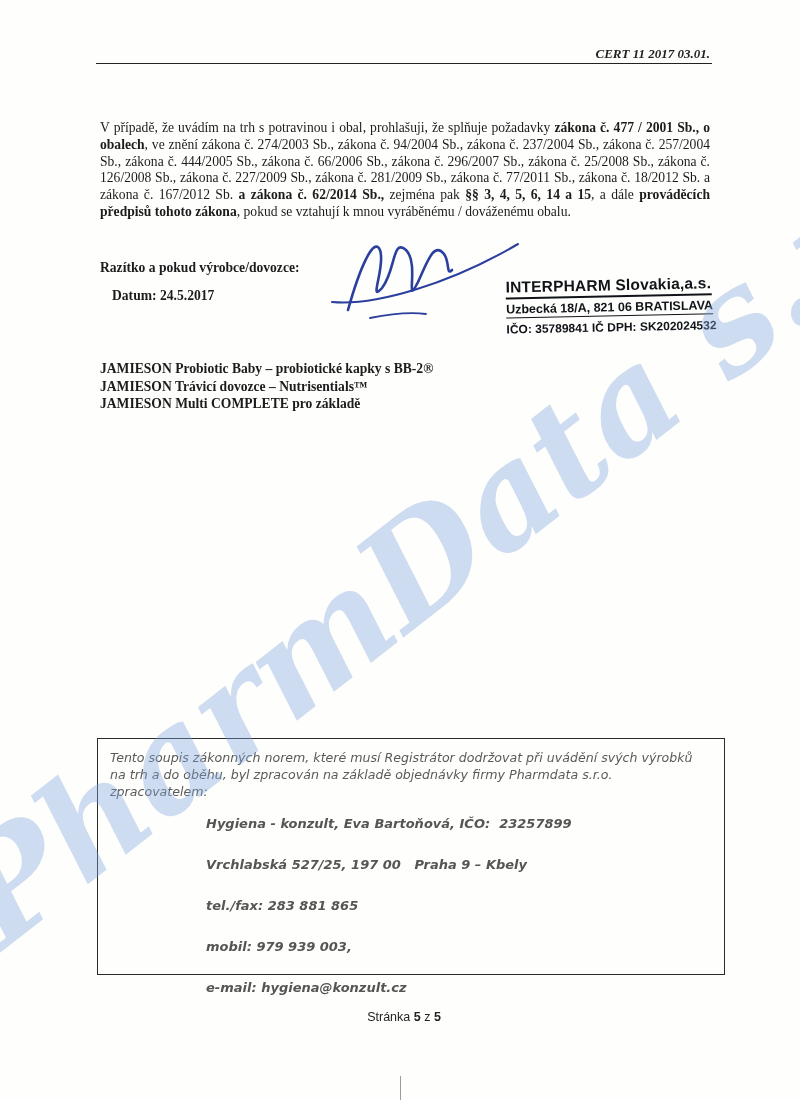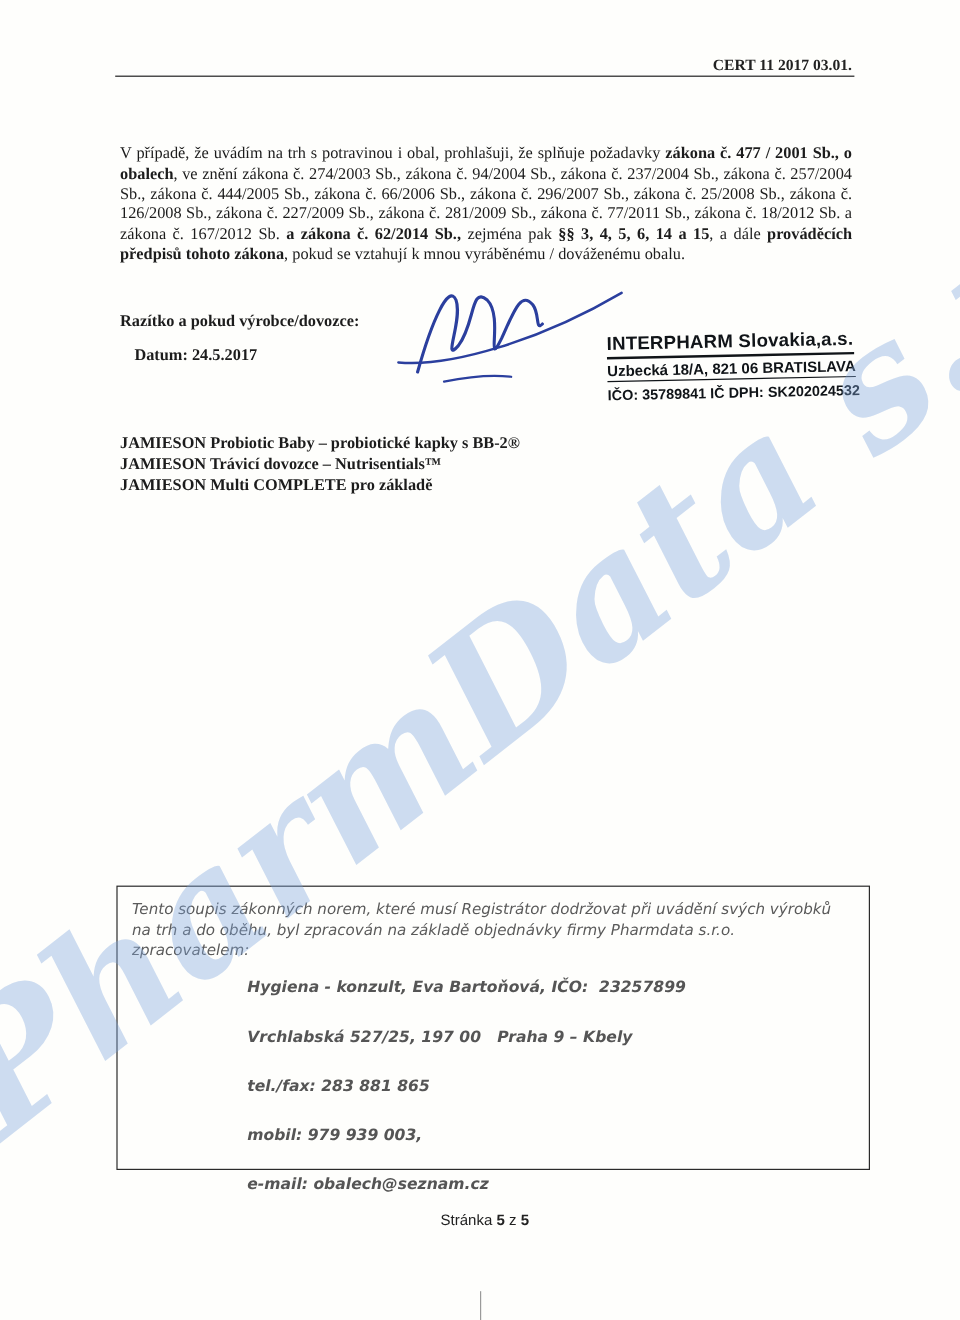--- a/index.html
+++ b/index.html
@@ -9,21 +9,21 @@
     margin: 0 auto;
     background: #fefefc;
     overflow: hidden;
     font-family: "Liberation Serif", serif;
     color: #1c1c1c;
   }
 
   
   .doc-code {
     position: absolute; top: 46px; right: 90px;
-    font-size: 13px; font-weight: bold;
+    font-size: 13px; font-style: italic; font-weight: bold;
     color: #222;
   }
   .header-rule {
     position: absolute; top: 63px; left: 96px; width: 616px;
     border-top: 1.6px solid #222;
   }
 
   
   .declaration {
     position: absolute; top: 120px; left: 100px; width: 610px;
@@ -157,20 +157,20 @@
 
   <div class="watermark">PharmData s.r.o.</div>
 
   <div class="info-box">
     <div class="info-intro">Tento soupis zákonných norem, které musí Registrátor dodržovat při uvádění svých výrobků na trh a do oběhu, byl zpracován na základě objednávky firmy Pharmdata s.r.o. zpracovatelem:</div>
     <div class="contacts">
         <div class="contact-line">Hygiena - konzult, Eva Bartoňová, IČO:  23257899</div>
         <div class="contact-line">Vrchlabská 527/25, 197 00   Praha 9 – Kbely</div>
         <div class="contact-line">tel./fax: 283 881 865</div>
         <div class="contact-line">mobil: 979 939 003,</div>
-        <div class="contact-line">e-mail: obalech@seznam.cz</div>
+        <div class="contact-line">e-mail: hygiena@konzult.cz</div>
       </div>
   </div>
 
   <div class="footer"><span>Stránka </span><span style="font-weight: bold;">5</span><span> z </span><span style="font-weight: bold;">5</span></div>
   <div class="fold-mark"></div>
 
 </div>
 
 </body></html>

